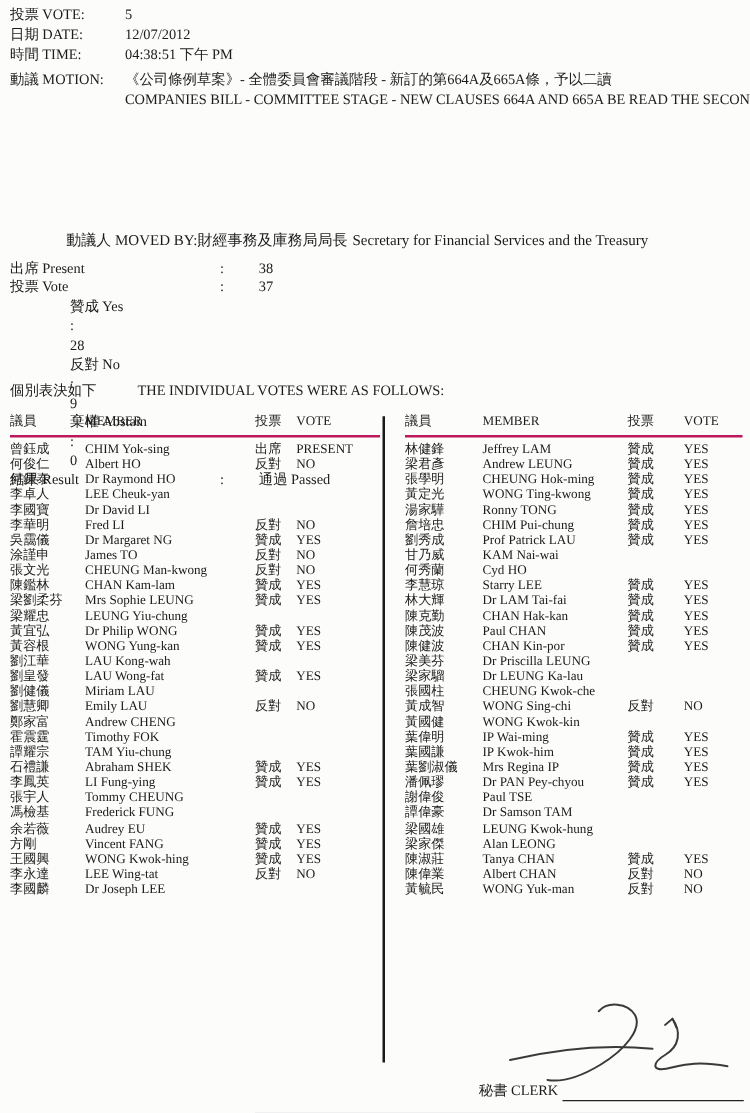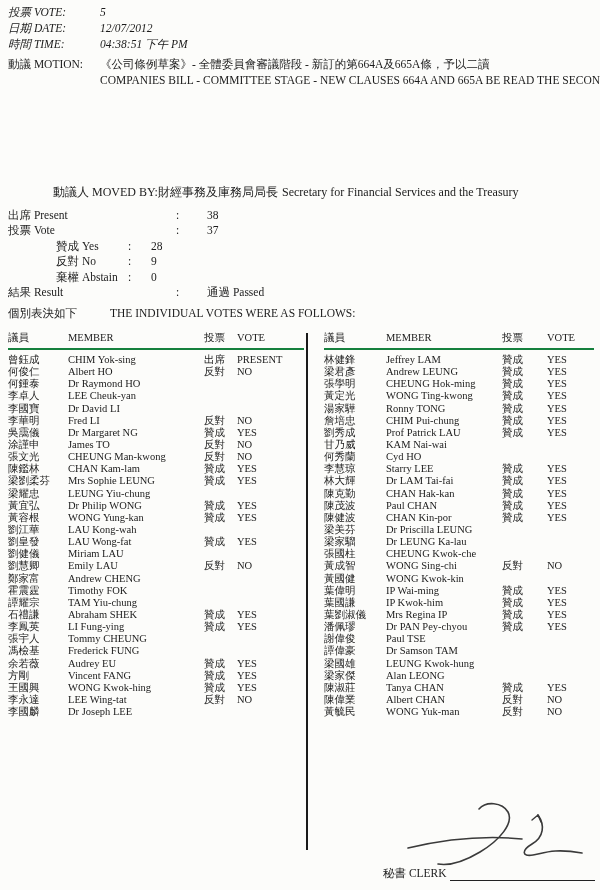--- a/index.html
+++ b/index.html
@@ -2,47 +2,47 @@
 <html><head>
 <meta charset="utf-8">
 <style>
   html,body{margin:0;padding:0;background:#e8e8e8;}
   .page{
     position:relative; width:600px; height:890px; margin:0 auto;
     background:#fcfcfa; color:#1b1b1b; overflow:hidden;
     font-family:"Liberation Serif","DejaVu Serif",serif;
   }
   
-  .hdr{position:absolute; top:4px; left:8px; font-size:11.5px;font-style:italic;}
+  .hdr{position:absolute; top:4px; left:8px; font-size:11.5px;}
   .hrow{display:flex; line-height:16px;}
   .hlabel{width:92px; flex:none;}
   
   .motion-row{position:absolute; top:56px; left:8px; right:4px; display:flex; font-size:11.5px; line-height:16px;}
   .motion-row .hlabel{width:92px;}
   .motion-text div{white-space:nowrap;}
   
   .movedby{position:absolute; top:184px; left:21px; display:flex; font-size:12px; line-height:16px;margin-left:32px;}
   .mb-label{width:105px; flex:none;}
   .mb-zh{width:124px; flex:none;}
   
   .summary{position:absolute; top:208px; left:8px; font-size:11.5px;}
   .sum-row{display:flex; line-height:15.4px;}
   .sum-label{width:168px; flex:none;}
   .sum-colon{width:31px; flex:none;}
-  .sum-row.indent{margin-left:48px;}
+  .sum-row.indent{margin-left:48px;flex-direction:column;}
   .sum-row.indent .sum-label{width:72px;}
   .sum-row.indent .sum-colon{width:23px;}
   
   .indiv{position:absolute; top:305px; left:8px; display:flex; font-size:11.5px; line-height:16px;}
   .indiv-zh{width:102px; flex:none;}
   
   .vtable{position:absolute; top:331px; font-size:10.5px;}
   .vtable.left{left:8px; width:296px;}
   .vtable.right{left:324px; width:270px;}
-  .thead{display:flex; padding-bottom:4px; border-bottom:2px solid #15803d; margin-bottom:4px; line-height:13px;}
+  .thead{display:flex; padding-bottom:4px; border-bottom:2px solid #be185d; margin-bottom:4px; line-height:13px;}
   .vrow{display:flex; line-height:12.15px; height:12.15px; white-space:nowrap;align-items:center;}
   .c0{width:60px; flex:none;}
   .c1{width:136px; flex:none;}
   .c2{width:33px; flex:none;}
   .c3{flex:1;}
   .vtable.right .c0{width:62px;}
   .vtable.right .c1{width:116px;}
   .vtable.right .c2{width:45px;}
   
   .vdivider{position:absolute; left:306px; top:333px; width:1.5px; height:517px; background:#1a1a1a;}

